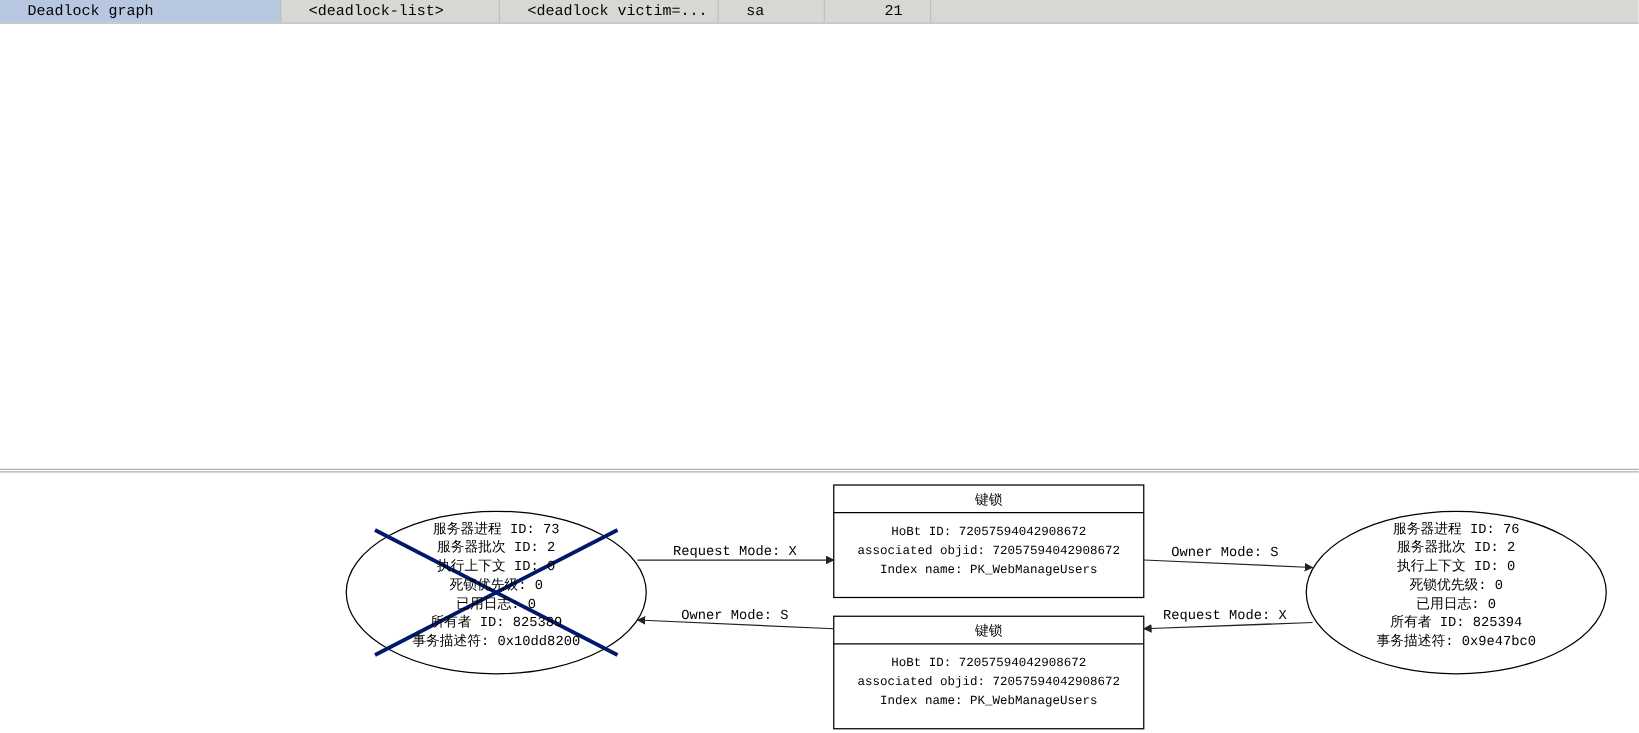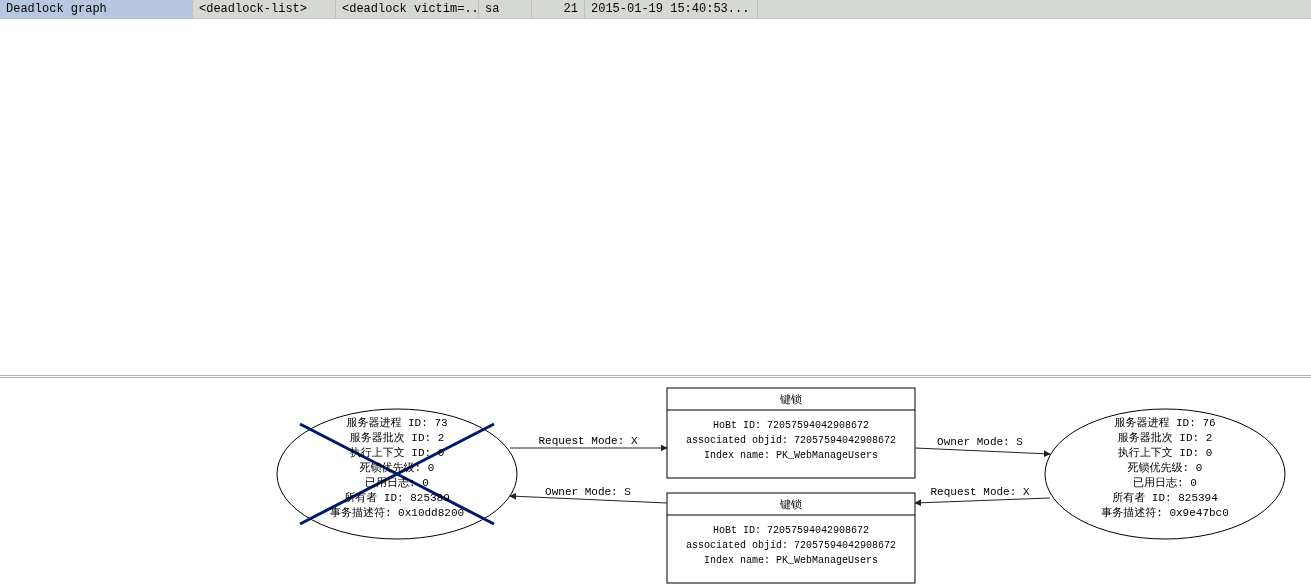--- a/index.html
+++ b/index.html
@@ -14,21 +14,21 @@
     overflow: hidden;
   }
   .top-row {
     display: flex;
     height: 18px;
     background: #d6d8d4;
     border-bottom: 1px solid #c0c0c0;
   }
   .top-row .cell {
     border-right: 1px solid #c0c0c0;
-    padding: 2px 6px;
+    padding: 2px 22px;
     white-space: nowrap;
     overflow: hidden;
     display: flex;
     align-items: center;
   }
   .cell.selected {
     background: #b8c7e0;
   }
   .cell.right { justify-content: flex-end; }
   .divider-area {
@@ -62,21 +62,20 @@
 </style>
 </head>
 <body>
 
 <div class="top-row">
   <div class="cell selected" style="width:180px">Deadlock graph</div>
   <div class="cell" style="width:130px">&lt;deadlock-list&gt;</div>
   <div class="cell" style="width:130px">&lt;deadlock victim=...</div>
   <div class="cell" style="width:40px">sa</div>
   <div class="cell right" style="width:40px">21</div>
-  <div class="cell" style="width:160px">2015-01-19 15:40:53...</div>
 </div>
 
 <div class="divider-area">
   <div class="divider-line"></div>
   <div class="divider-line" style="margin-top:1px"></div>
 </div>
 
 <div class="graph-pane">
 <svg viewBox="0 0 1311 208">
   <defs>

